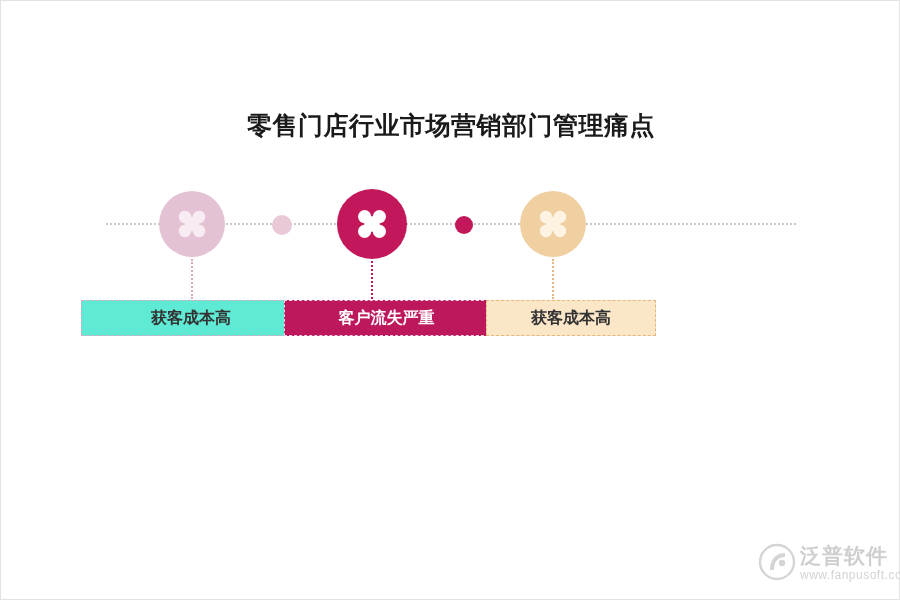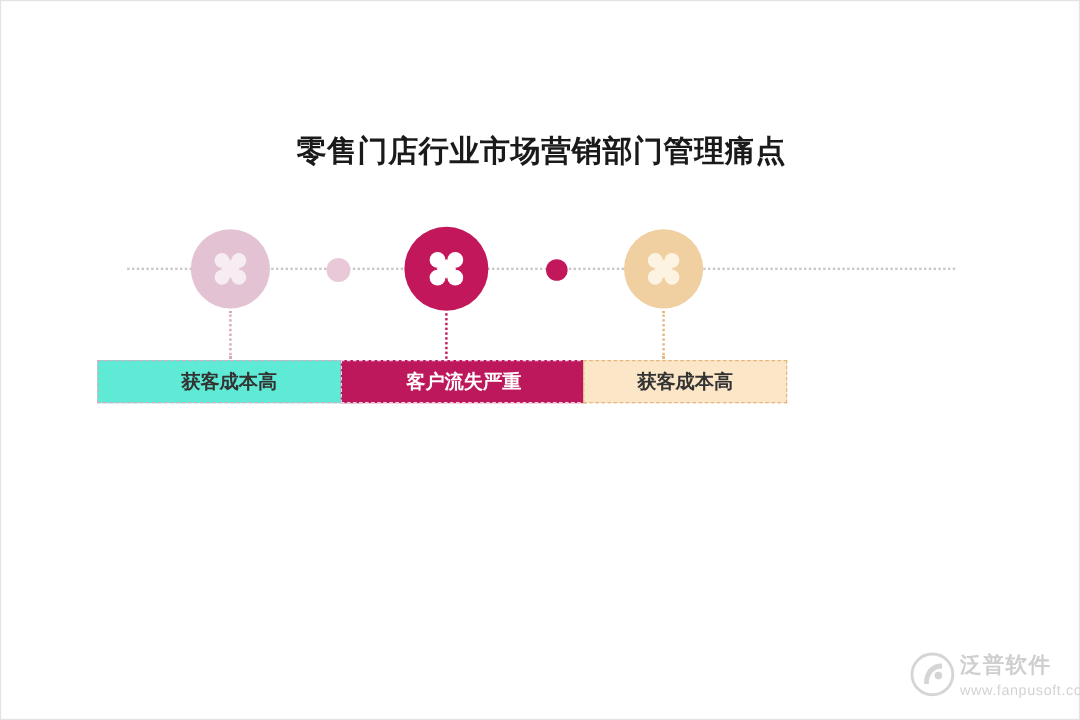--- a/index.html
+++ b/index.html
@@ -135,21 +135,21 @@
     height: 48px;
   }
   .logo-mark {
     position: absolute;
     left: 0; top: 2px;
     width: 38px; height: 38px;
   }
   .logo-text-main {
     position: absolute;
     left: 42px; top: 1px;
-    font-size: 18px;
+    font-size: 21px;
     font-weight: bold;
     color: #cfcfcf;
     letter-spacing: 1px;
     white-space: nowrap;
   }
   .logo-text-sub {
     position: absolute;
     left: 42px; top: 27px;
     font-size: 12px;
     color: #d3d3d3;

